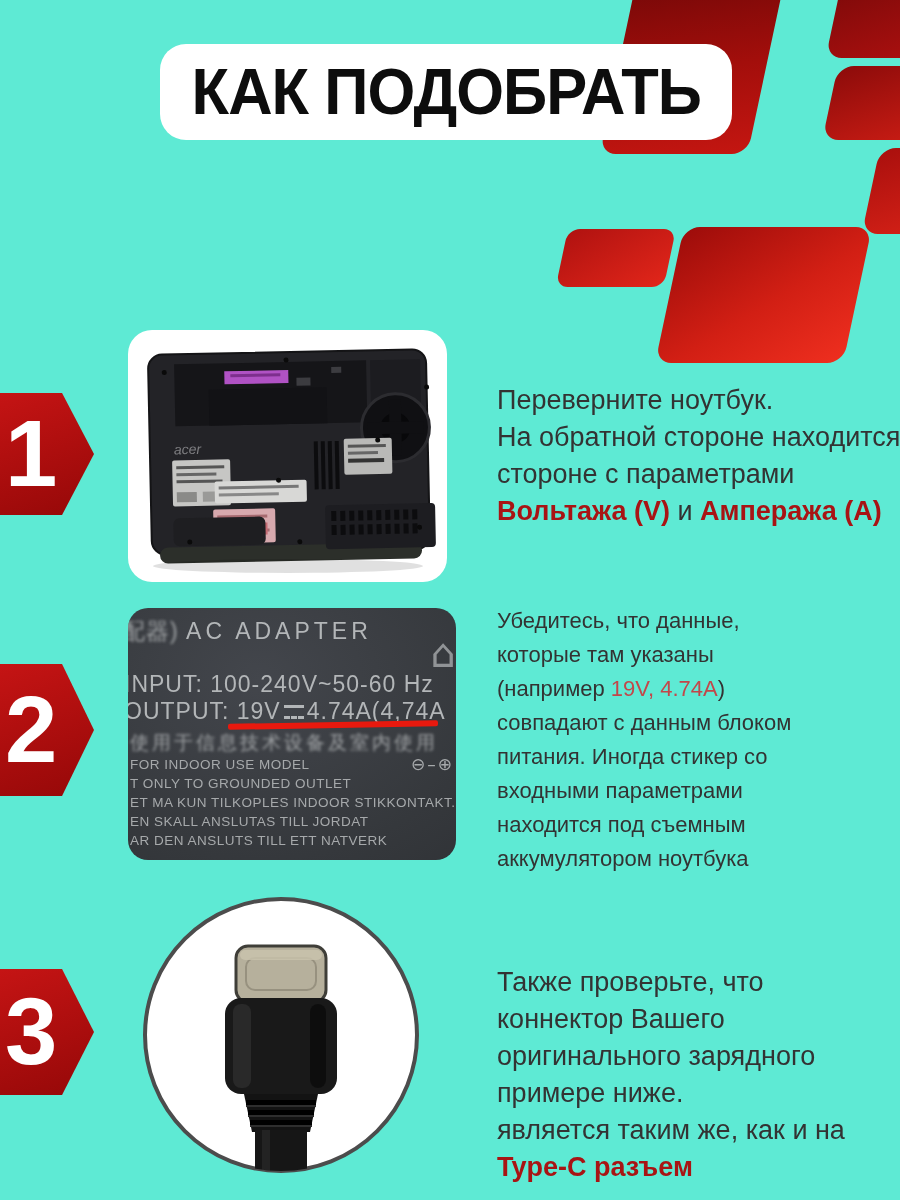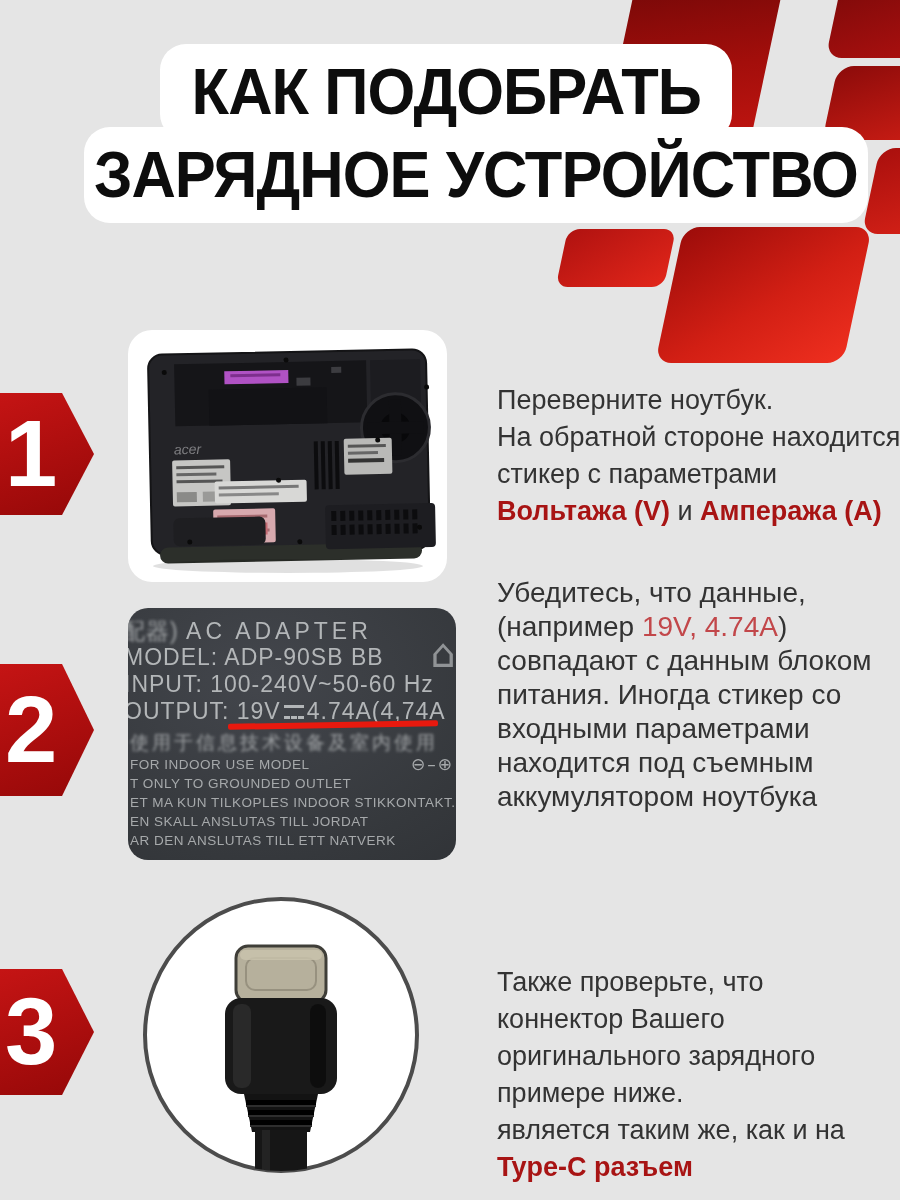--- a/index.html
+++ b/index.html
@@ -1,17 +1,17 @@
 <!DOCTYPE html>
 <html><head>
 <meta charset="utf-8">
 <style>
   html,body{margin:0;padding:0;}
   body{font-family:"Liberation Sans",sans-serif;}
-  .canvas{position:relative;width:900px;height:1200px;background:#e5e5e5;overflow:hidden;}
+  .canvas{position:relative;width:900px;height:1200px;background:#5eead4;overflow:hidden;}
 
   
   .decor{position:absolute;inset:0;overflow:hidden;z-index:1;}
   .rshape{position:absolute;border-radius:16px;transform:skewX(-12deg);transform-origin:top left;}
   .rs-d {left:640px;top:-36px;width:148px;height:190px;background:linear-gradient(172deg,#6d0707 0%,#a30e0b 55%,#c41611 100%);}
   .rs-e1{left:843px;top:-24px;width:150px;height:82px;background:linear-gradient(160deg,#7a0909,#b31110);}
   .rs-e2{left:838px;top:66px;width:130px;height:74px;background:linear-gradient(160deg,#8c0b0a,#cf1e15);}
   .rs-c {left:880px;top:148px;width:100px;height:86px;background:linear-gradient(160deg,#a90f0d,#d92318);}
   .rs-b {left:684px;top:227px;width:188px;height:136px;background:linear-gradient(145deg,#9c0c0a 0%,#d21f14 55%,#ef2f1f 100%);}
   .rs-a {left:568px;top:229px;width:108px;height:58px;border-radius:12px;background:linear-gradient(145deg,#b01210,#e2261a);}
@@ -44,21 +44,21 @@
   .dc-sym{display:inline-block;width:20px;height:8px;border-top:3px solid #b3b6b8;border-bottom:3px dashed #b3b6b8;margin:0 3px 2px 3px;vertical-align:middle;}
   .red-underline{position:absolute;left:100px;top:114px;width:210px;height:6px;background:#e8190e;border-radius:2px;transform:rotate(-1deg);z-index:4;}
   .adapter-house{position:absolute;right:0px;top:22px;font-size:40px;color:#a7aaac;opacity:.8;font-family:"DejaVu Sans",sans-serif;}
   .adapter-polarity{position:absolute;right:2px;top:146px;font-size:17px;color:#a6a9ab;font-family:"DejaVu Sans",sans-serif;letter-spacing:2px;}
 
   .circle-photo{position:absolute;left:140px;top:894px;width:282px;height:282px;z-index:2;}
 
   
   .step-text{position:absolute;left:497px;color:#333;z-index:2;}
   .t1{top:382px;font-size:27px;line-height:37px;}
-  .t2{top:576px;font-size:28px;line-height:34px;}
+  .t2{top:604px;font-size:22px;line-height:34px;}
   .t3{top:964px;font-size:27px;line-height:37px;}
   .red-bold{color:#a81414;font-weight:bold;}
   .red-soft{color:#c2474a;}
   .line{white-space:nowrap;}
 </style>
 </head>
 <body>
 
 <div class="canvas">
 
@@ -66,23 +66,20 @@
     <div class="rshape rs-d"></div>
     <div class="rshape rs-e1"></div>
     <div class="rshape rs-e2"></div>
     <div class="rshape rs-c"></div>
     <div class="rshape rs-b"></div>
     <div class="rshape rs-a"></div>
   </div>
 
   <div class="title-box title-upper">
     <div class="title-text">КАК ПОДОБРАТЬ</div>
-  </div>
-  <div class="title-box title-lower">
-    <div class="title-text">ЗАРЯДНОЕ УСТРОЙСТВО</div>
   </div>
 
   <div class="badge badge-1">
       <span>1</span>
     </div>
   <div class="badge badge-2">
       <span>2</span>
     </div>
   <div class="badge badge-3">
       <span>3</span>
@@ -164,30 +161,29 @@
           <circle cx="300" cy="60" r="2.5"></circle>
             <circle cx="150" cy="150" r="2.5"></circle>
         </g>
       </g>
       <ellipse cx="160" cy="236" rx="135" ry="7" fill="rgba(0,0,0,0.12)"></ellipse>
     </svg>
   </div>
 
   <div class="photo-card card-adapter">
     <div class="al al-big" style="left:-6px;top:8px;"><span class="cjk">配器)</span> <span style="letter-spacing:4px;">AC ADAPTER</span></div>
-    <div class="al al-big" style="left:-4px;top:36px;">MODEL: ADP-90SB BB</div>
     <div class="al al-big" style="left:-4px;top:63px;">INPUT: 100-240V~50-60 Hz</div>
     <div class="al al-big" style="left:-4px;top:90px;"><span>OUTPUT: 19V</span><span class="dc-sym"></span><span>4.74A(4,74A</span></div>
     <div class="red-underline"></div>
     <div class="al cjk" style="left:2px;top:122px;font-size:19px;letter-spacing:3px;">使用于信息技术设备及室内使用</div>
     <div class="al al-sm" style="left:2px;top:149px;">FOR INDOOR USE MODEL</div>
     <div class="al al-sm" style="left:2px;top:168px;">T ONLY TO GROUNDED OUTLET</div>
     <div class="al al-sm" style="left:2px;top:187px;">ET MA KUN TILKOPLES INDOOR STIKKONTAKT.</div>
     <div class="al al-sm" style="left:2px;top:206px;">EN SKALL ANSLUTAS TILL JORDAT</div>
-    <div class="al al-sm" style="left:2px;top:225px;">AR DEN ANSLUTAS TILL ETT NATVERK</div>
+    <div class="al al-sm" style="left:2px;top:225px;">AR DEN ANSLUTS TILL ETT NATVERK</div>
     <div class="adapter-house">⌂</div>
     <div class="adapter-polarity">⊖–⊕</div>
   </div>
 
   <div class="circle-photo">
     <svg width="282" height="282" viewBox="0 0 282 282">
       <defs>
         <clipPath id="circ">
             <circle cx="141" cy="141" r="136"></circle>
           </clipPath>
@@ -213,26 +209,27 @@
         </g>
         <rect x="115" y="236" width="52" height="60" fill="#161616"></rect>
         <rect x="122" y="236" width="8" height="60" fill="#ffffff" opacity="0.06"></rect>
       </g>
     </svg>
   </div>
 
   <div class="step-text t1">
     <div class="line">Переверните ноутбук.</div>
     <div class="line">На обратной стороне находится</div>
-    <div class="line">стикер с параметрами</div>
+    <div class="line">стороне с параметрами</div>
     <div class="line"><span class="red-bold">Вольтажа (V)</span><span> и </span><span class="red-bold">Ампеража (А)</span></div>
   </div>
 
   <div class="step-text t2">
     <div class="line">Убедитесь, что данные,</div>
+    <div class="line">которые там указаны</div>
     <div class="line"><span>(например </span><span class="red-soft">19V, 4.74A</span><span>)</span></div>
     <div class="line">совпадают с данным блоком</div>
     <div class="line">питания. Иногда стикер со</div>
     <div class="line">входными параметрами</div>
     <div class="line">находится под съемным</div>
     <div class="line">аккумулятором ноутбука</div>
   </div>
 
   <div class="step-text t3">
     <div class="line">Также проверьте, что</div>

